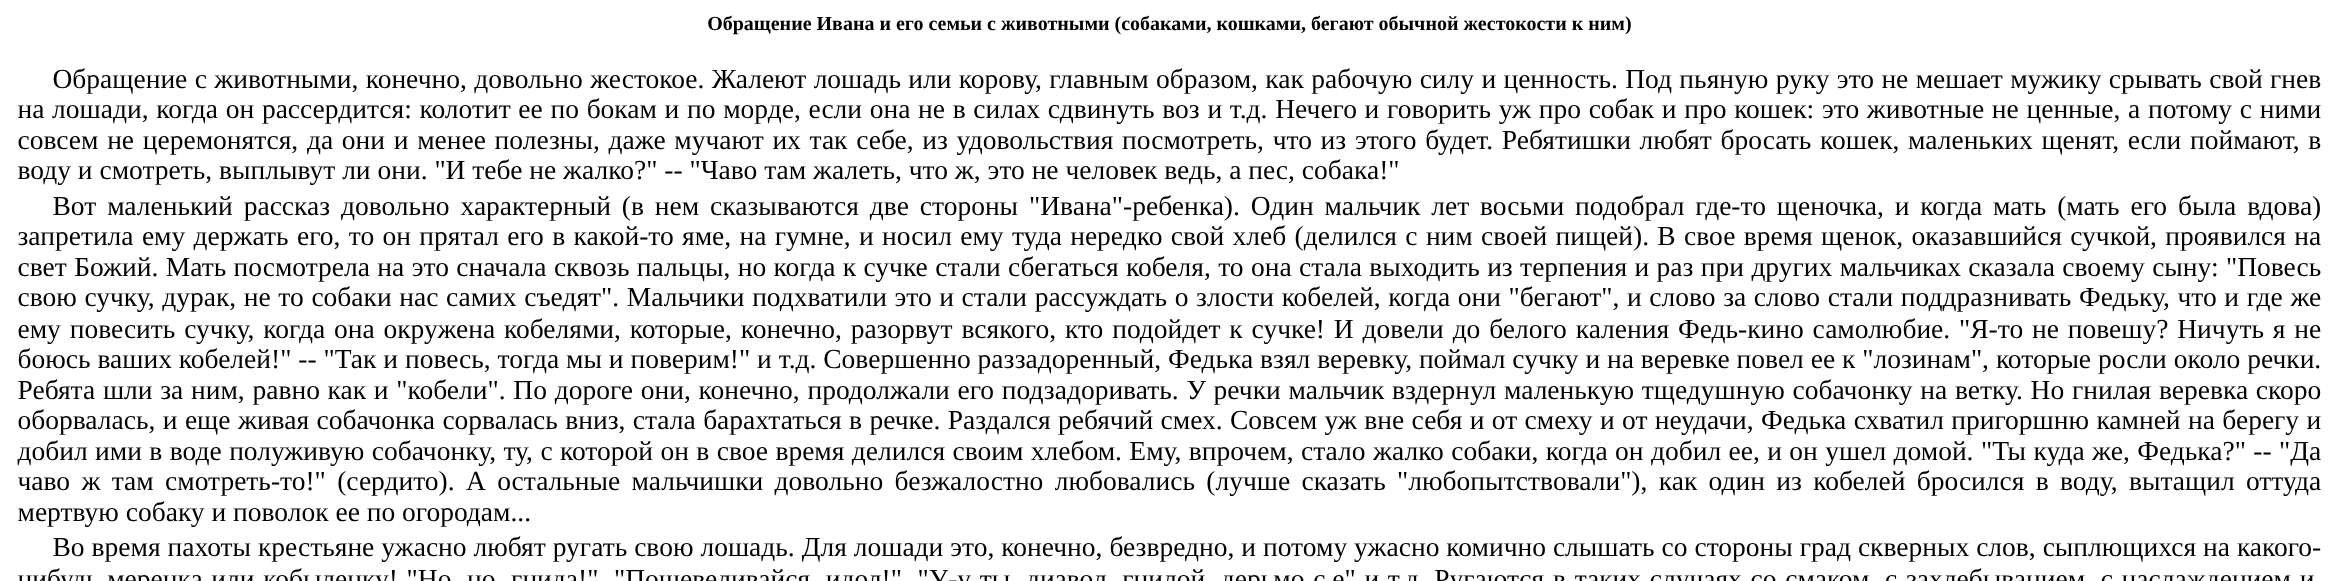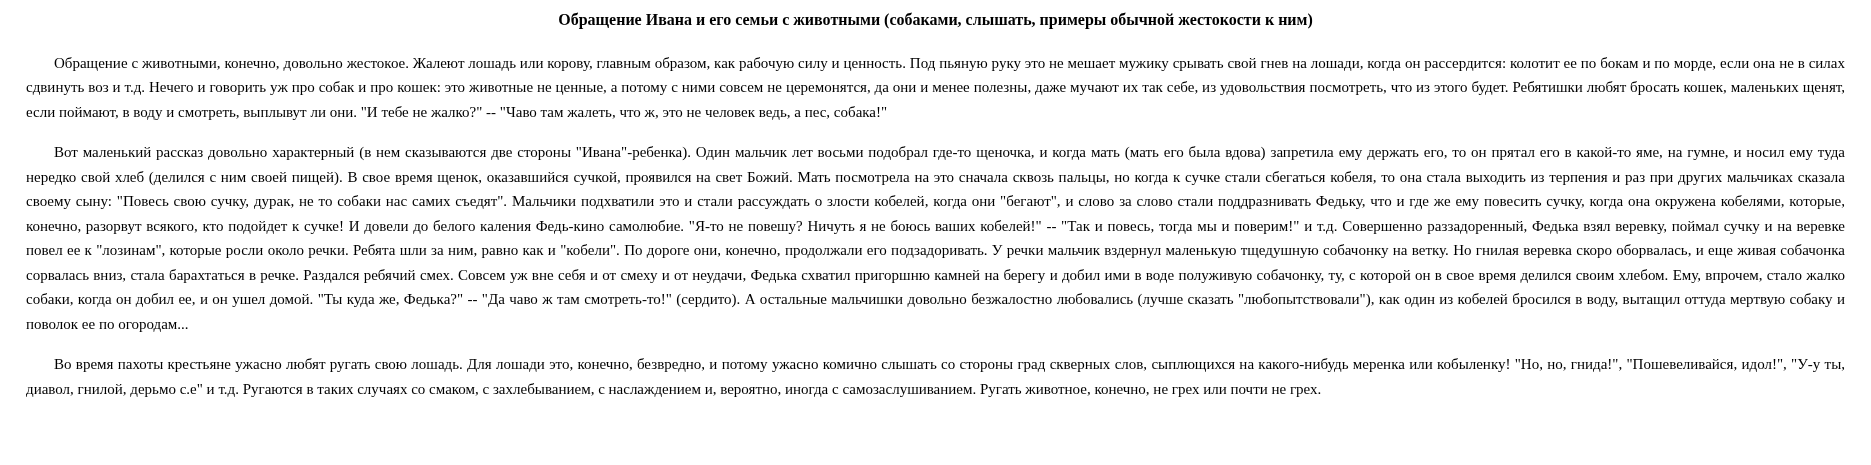--- a/index.html
+++ b/index.html
@@ -19,30 +19,30 @@
   }
   .doc-title {
     margin: 0 0 20px 0;
     padding-top: 2px;
     font-size: 16px;
     font-weight: bold;
     text-align: center;
     line-height: 1.3;
   }
   .doc-body p {
-    margin: 16px;
-    font-size: 15px;
+    margin: 4px;
+    font-size: 22px;
     line-height: 24.5px;
     text-align: justify;
     text-indent: 28px;
   }
 </style>
 </head>
 <body>
 
 <div class="page">
-  <h1 class="doc-title">Обращение Ивана и его семьи с животными (собаками, слышать, примеры обычной жестокости к ним)</h1>
+  <h1 class="doc-title">Обращение Ивана и его семьи с животными (собаками, кошками, бегают обычной жестокости к ним)</h1>
   <div class="doc-body">
     <p>Обращение с животными, конечно, довольно жестокое. Жалеют лошадь или корову, главным образом, как рабочую силу и ценность. Под пьяную руку это не мешает мужику срывать свой гнев на лошади, когда он рассердится: колотит ее по бокам и по морде, если она не в силах сдвинуть воз и т.д. Нечего и говорить уж про собак и про кошек: это животные не ценные, а потому с ними совсем не церемонятся, да они и менее полезны, даже мучают их так себе, из удовольствия посмотреть, что из этого будет. Ребятишки любят бросать кошек, маленьких щенят, если поймают, в воду и смотреть, выплывут ли они. "И тебе не жалко?" -- "Чаво там жалеть, что ж, это не человек ведь, а пес, собака!"</p>
     <p>Вот маленький рассказ довольно характерный (в нем сказываются две стороны "Ивана"-ребенка). Один мальчик лет восьми подобрал где-то щеночка, и когда мать (мать его была вдова) запретила ему держать его, то он прятал его в какой-то яме, на гумне, и носил ему туда нередко свой хлеб (делился с ним своей пищей). В свое время щенок, оказавшийся сучкой, проявился на свет Божий. Мать посмотрела на это сначала сквозь пальцы, но когда к сучке стали сбегаться кобеля, то она стала выходить из терпения и раз при других мальчиках сказала своему сыну: "Повесь свою сучку, дурак, не то собаки нас самих съедят". Мальчики подхватили это и стали рассуждать о злости кобелей, когда они "бегают", и слово за слово стали поддразнивать Федьку, что и где же ему повесить сучку, когда она окружена кобелями, которые, конечно, разорвут всякого, кто подойдет к сучке! И довели до белого каления Федь-кино самолюбие. "Я-то не повешу? Ничуть я не боюсь ваших кобелей!" -- "Так и повесь, тогда мы и поверим!" и т.д. Совершенно раззадоренный, Федька взял веревку, поймал сучку и на веревке повел ее к "лозинам", которые росли около речки. Ребята шли за ним, равно как и "кобели". По дороге они, конечно, продолжали его подзадоривать. У речки мальчик вздернул маленькую тщедушную собачонку на ветку. Но гнилая веревка скоро оборвалась, и еще живая собачонка сорвалась вниз, стала барахтаться в речке. Раздался ребячий смех. Совсем уж вне себя и от смеху и от неудачи, Федька схватил пригоршню камней на берегу и добил ими в воде полуживую собачонку, ту, с которой он в свое время делился своим хлебом. Ему, впрочем, стало жалко собаки, когда он добил ее, и он ушел домой. "Ты куда же, Федька?" -- "Да чаво ж там смотреть-то!" (сердито). А остальные мальчишки довольно безжалостно любовались (лучше сказать "любопытствовали"), как один из кобелей бросился в воду, вытащил оттуда мертвую собаку и поволок ее по огородам...</p>
     <p>Во время пахоты крестьяне ужасно любят ругать свою лошадь. Для лошади это, конечно, безвредно, и потому ужасно комично слышать со стороны град скверных слов, сыплющихся на какого-нибудь меренка или кобыленку! "Но, но, гнида!", "Пошевеливайся, идол!", "У-у ты, диавол, гнилой, дерьмо с.е" и т.д. Ругаются в таких случаях со смаком, с захлебыванием, с наслаждением и, вероятно, иногда с самозаслушиванием. Ругать животное, конечно, не грех или почти не грех.</p>
   </div>
 </div>
 
 </body></html>

